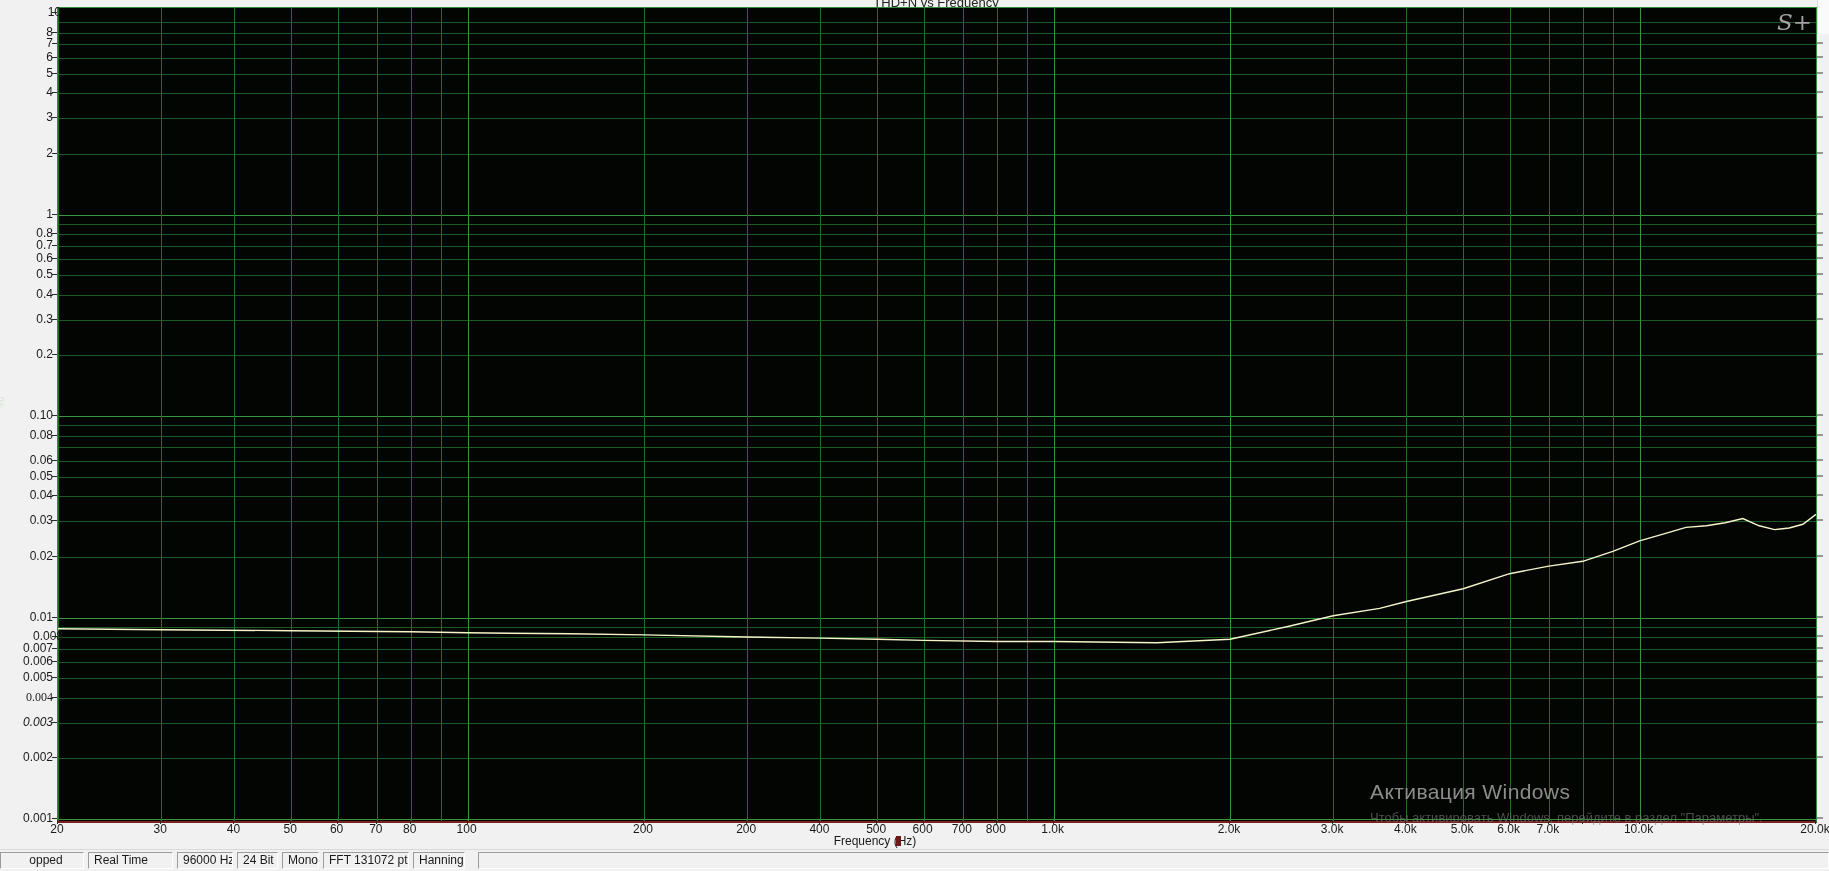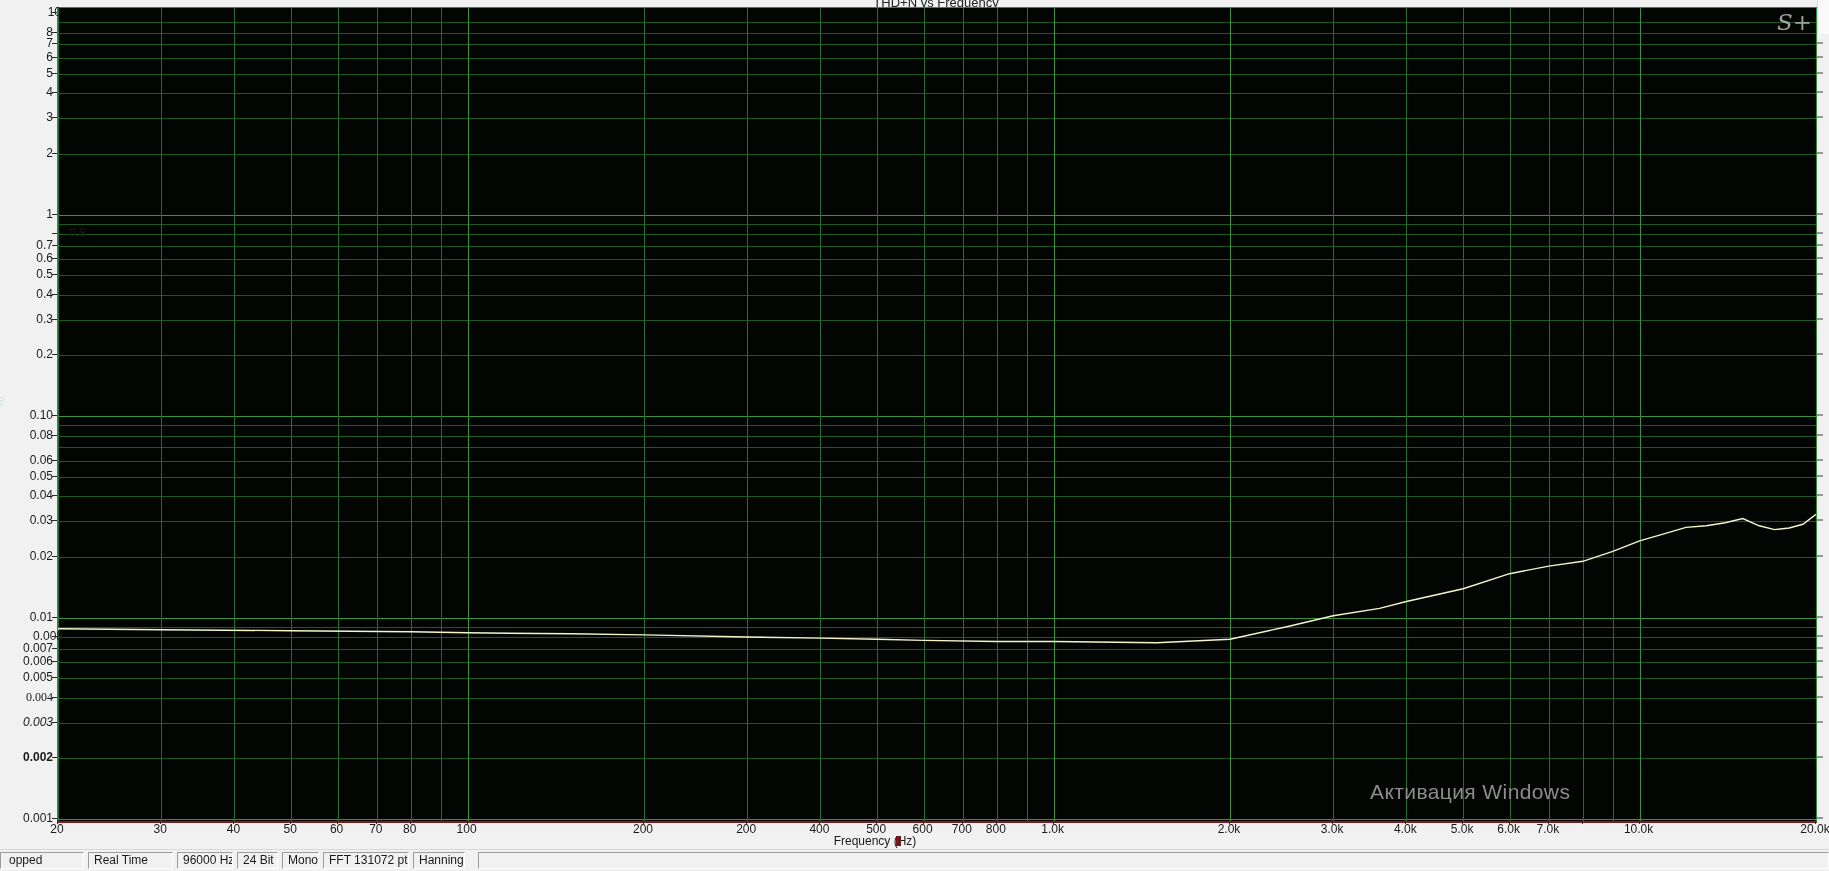--- a/index.html
+++ b/index.html
@@ -28,21 +28,21 @@
   #watermark-line2{position:absolute;left:1370px;top:810px;width:459px;overflow:hidden;
        white-space:nowrap;font-size:13px;color:#7d7d7d;opacity:0.6;z-index:6;}
   #corner-block{position:absolute;left:1817px;top:0;width:12px;height:34px;background:#fafafa;
        border-left:1px solid #d9d9d9;}
   #axis-marker{position:absolute;left:896px;top:836px;width:5px;height:10px;background:#6e1818;}
   #status-bar{position:absolute;left:0;top:849px;width:1829px;height:22px;background:#f1f1f1;
        border-top:1px solid #dadada;}
   .cell{position:absolute;top:2px;height:17px;box-sizing:border-box;background:#f1f1f1;
        border:1px solid;border-color:#9c9c9c #ffffff #ffffff #9c9c9c;
        font-size:12px;line-height:15px;padding-left:5px;white-space:nowrap;overflow:hidden;}
-  .cell.first{padding-left:8px;}
+  .cell.first{padding-left:8px;text-align:center;}
 </style>
 </head>
 <body>
 
 <div id="app">
 
   <div id="plot-title">THD+N vs Frequency</div>
 
   <div id="plot-area">
     <svg id="grid-svg" width="1758" height="813">
@@ -137,21 +137,21 @@
       <div class="rtick" style="top: 91.1849px;"></div>
       <div class="ylab" style="left: 0px; top: 110.36px;">3</div>
       <div class="ytick" style="top: 117.36px;"></div>
       <div class="rtick" style="top: 116.36px;"></div>
       <div class="ylab" style="left: 0px; top: 145.842px;">2</div>
       <div class="ytick" style="top: 152.842px;"></div>
       <div class="rtick" style="top: 151.842px;"></div>
       <div class="ylab" style="left: 0px; top: 206.5px;">1</div>
       <div class="ytick" style="top: 213.5px;"></div>
       <div class="rtick" style="top: 212.5px;"></div>
-      <div class="ylab" style="left: 0px; top: 226.027px; margin-left: 33px;">0.8</div>
+      <div class="ylab" style="left: 0px; top: 226.027px;">0.8</div>
       <div class="ytick" style="top: 233.027px;"></div>
       <div class="rtick" style="top: 232.027px;"></div>
       <div class="ylab" style="left: 0px; top: 237.713px;">0.7</div>
       <div class="ytick" style="top: 244.713px;"></div>
       <div class="rtick" style="top: 243.713px;"></div>
       <div class="ylab" style="left: 0px; top: 251.203px;">0.6</div>
       <div class="ytick" style="top: 258.203px;"></div>
       <div class="rtick" style="top: 257.203px;"></div>
       <div class="ylab" style="left: 0px; top: 267.158px;">0.5</div>
       <div class="ytick" style="top: 274.158px;"></div>
@@ -200,21 +200,21 @@
       <div class="rtick" style="top: 660.203px;"></div>
       <div class="ylab" style="left: 0px; top: 670.158px;">0.005</div>
       <div class="ytick" style="top: 677.158px;"></div>
       <div class="rtick" style="top: 676.158px;"></div>
       <div class="ylab" style="left: 0px; top: 689.685px; font-family: Liberation Serif, serif;">0.004</div>
       <div class="ytick" style="top: 696.685px;"></div>
       <div class="rtick" style="top: 695.685px;"></div>
       <div class="ylab" style="left: 0px; top: 714.86px; font-style: italic;">0.003</div>
       <div class="ytick" style="top: 721.86px;"></div>
       <div class="rtick" style="top: 720.86px;"></div>
-      <div class="ylab" style="left: 0px; top: 750.342px; font-weight: bold;">0.002</div>
+      <div class="ylab" style="left: 0px; top: 750.342px;">0.002</div>
       <div class="ytick" style="top: 757.342px;"></div>
       <div class="rtick" style="top: 756.342px;"></div>
       <div class="ylab" style="left: 0px; top: 811px;">0.001</div>
       <div class="ytick" style="top: 818px;"></div>
       <div class="rtick" style="top: 817px;"></div>
     </div>
   <div id="x-axis-labels">
       <div class="xlab" style="left: 35px;">20</div>
       <div class="xtick" style="left: 57px;"></div>
       <div class="xlab" style="left: 138.189px;">30</div>
@@ -267,20 +267,21 @@
       <div class="xtick" style="left: 1815px;"></div>
     </div>
 
   <div id="freq-axis-label">Frequency (Hz)</div>
   <div id="y-unit-label">%</div>
 
   <div id="axis-marker"></div>
   <div id="corner-block"></div>
 
   <div id="watermark-line1">Активация Windows</div>
+  <div id="watermark-line2">Чтобы активировать Windows, перейдите в раздел "Параметры".</div>
 
   <div id="status-bar">
     <div class="cell first" style="left:0;width:84px">opped</div>
     <div class="cell" style="left:88px;width:85px">Real Time</div>
     <div class="cell" style="left:177px;width:56px">96000 Hz</div>
     <div class="cell" style="left:237px;width:41px">24 Bit</div>
     <div class="cell" style="left:282px;width:37px">Mono</div>
     <div class="cell" style="left:323px;width:86px">FFT 131072 pts</div>
     <div class="cell" style="left:413px;width:52px">Hanning</div>
     <div class="cell" style="left:478px;width:1351px"></div>

